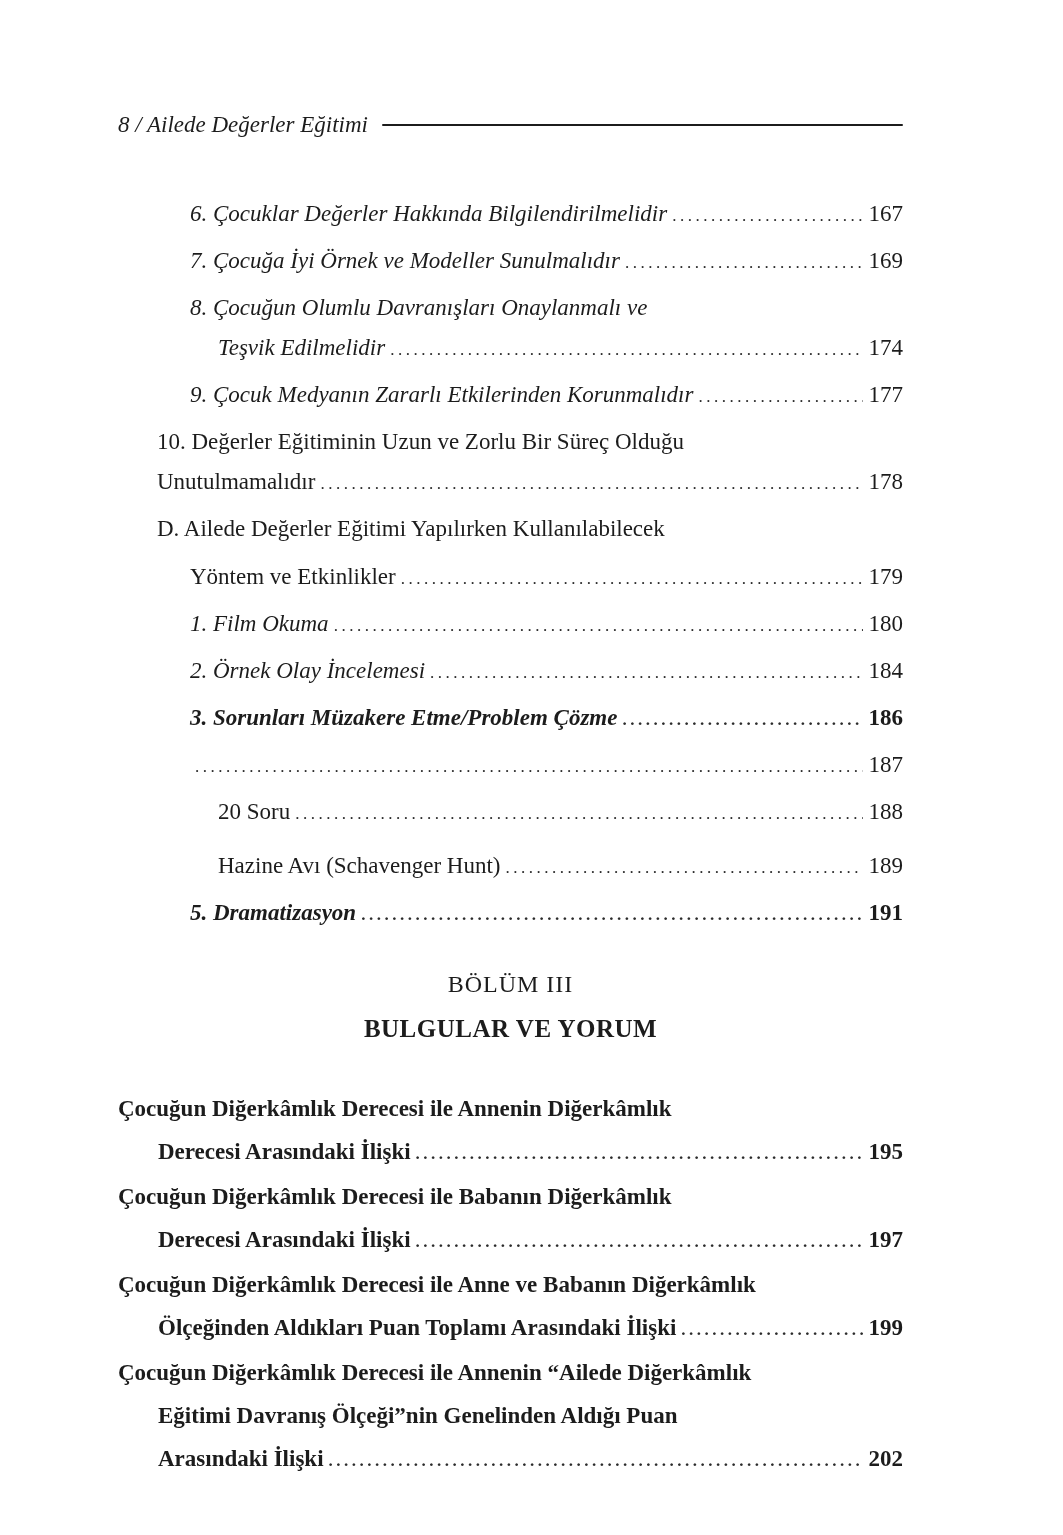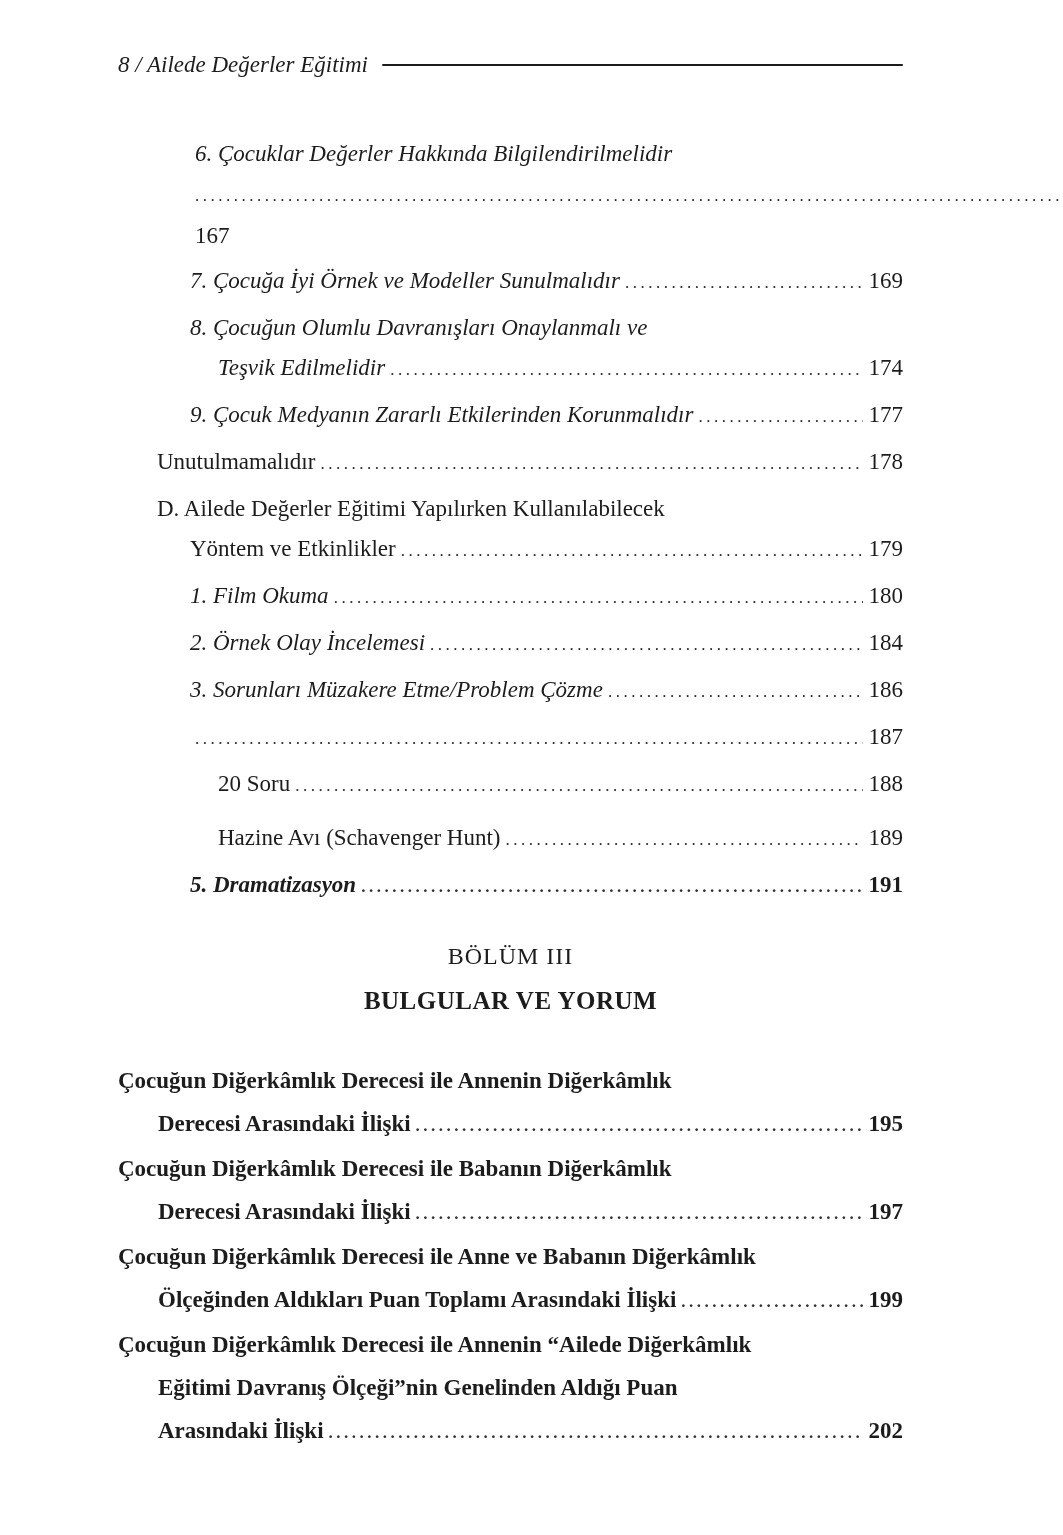--- a/index.html
+++ b/index.html
@@ -5,21 +5,21 @@
   * { box-sizing: border-box; }
   html, body { margin: 0; padding: 0; }
   body {
     width: 1063px;
     height: 1535px;
     background: #ffffff;
     color: #1c1c1c;
     font-family: "Liberation Serif", "DejaVu Serif", serif;
     overflow: hidden;
   }
-  .page { padding: 52px 160px 40px 118px; }
+  .page { padding: 112px 160px 40px 118px; }
 
   .header-row { display: flex; align-items: center; }
   .header-title { font-style: italic; font-size: 23px; white-space: nowrap; }
   .header-rule { flex: 1; height: 2px; background: #1c1c1c; margin-left: 14px; border-radius: 1px; }
 
   .toc { margin-top: 56px; }
   .toc-item { margin-bottom: 5px; }
   .toc-row {
     display: flex;
     align-items: baseline;
@@ -57,21 +57,21 @@
 
 <div class="page">
 
   <div class="header-row">
     <span class="header-title">8 / Ailede Değerler Eğitimi</span>
     <div class="header-rule"></div>
   </div>
 
   <div class="toc toc-top" id="toc-top">
       <div class="toc-item">
-        <div class="toc-row italic" style="padding-left: 72px; flex-direction: column;">
+        <div class="toc-row italic" style="padding-left: 72px;">
           <span class="toc-text">6. Çocuklar Değerler Hakkında Bilgilendirilmelidir</span>
           <span class="leader"></span>
           <span class="pagenum">167</span>
         </div>
       </div>
       <div class="toc-item">
         <div class="toc-row italic" style="padding-left: 72px;">
           <span class="toc-text">7. Çocuğa İyi Örnek ve Modeller Sunulmalıdır</span>
           <span class="leader"></span>
           <span class="pagenum">169</span>
@@ -89,51 +89,54 @@
       </div>
       <div class="toc-item">
         <div class="toc-row italic" style="padding-left: 72px;">
           <span class="toc-text">9. Çocuk Medyanın Zararlı Etkilerinden Korunmalıdır</span>
           <span class="leader"></span>
           <span class="pagenum">177</span>
         </div>
       </div>
       <div class="toc-item">
         <div class="toc-row" style="padding-left: 39px;">
+          <span class="toc-text">10. Değerler Eğitiminin Uzun ve Zorlu Bir Süreç Olduğu</span>
+        </div>
+        <div class="toc-row" style="padding-left: 39px;">
           <span class="toc-text">Unutulmamalıdır</span>
           <span class="leader"></span>
           <span class="pagenum">178</span>
         </div>
       </div>
       <div class="toc-item">
         <div class="toc-row" style="padding-left: 39px;">
           <span class="toc-text">D. Ailede Değerler Eğitimi Yapılırken Kullanılabilecek</span>
         </div>
-        <div class="toc-row" style="padding-left: 72px;">
+        <div class="toc-row" style="padding-left: 72px; margin-top: 8px;">
           <span class="toc-text">Yöntem ve Etkinlikler</span>
           <span class="leader"></span>
           <span class="pagenum">179</span>
         </div>
       </div>
       <div class="toc-item">
         <div class="toc-row italic" style="padding-left: 72px;">
           <span class="toc-text">1. Film Okuma</span>
           <span class="leader"></span>
           <span class="pagenum">180</span>
         </div>
       </div>
       <div class="toc-item">
         <div class="toc-row italic" style="padding-left: 72px;">
           <span class="toc-text">2. Örnek Olay İncelemesi</span>
           <span class="leader"></span>
           <span class="pagenum">184</span>
         </div>
       </div>
       <div class="toc-item">
-        <div class="toc-row italic" style="padding-left: 72px;">
+        <div class="toc-row italic" style="padding-left: 72px; font-weight: bold;">
           <span class="toc-text">3. Sorunları Müzakere Etme/Problem Çözme</span>
           <span class="leader"></span>
           <span class="pagenum">186</span>
         </div>
       </div>
       <div class="toc-item">
         <div class="toc-row italic" style="padding-left: 72px;">
           <span class="leader"></span>
           <span class="pagenum">187</span>
         </div>

